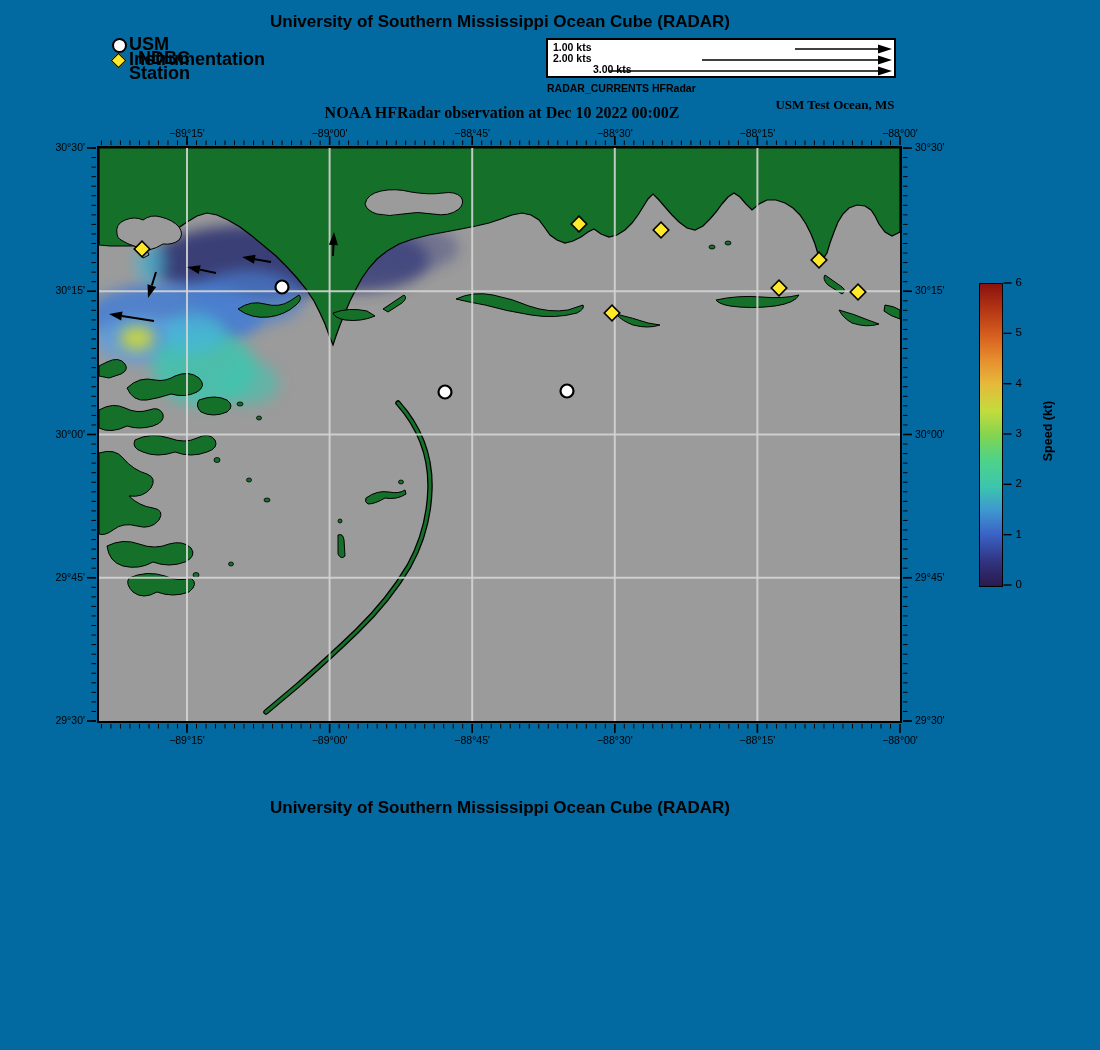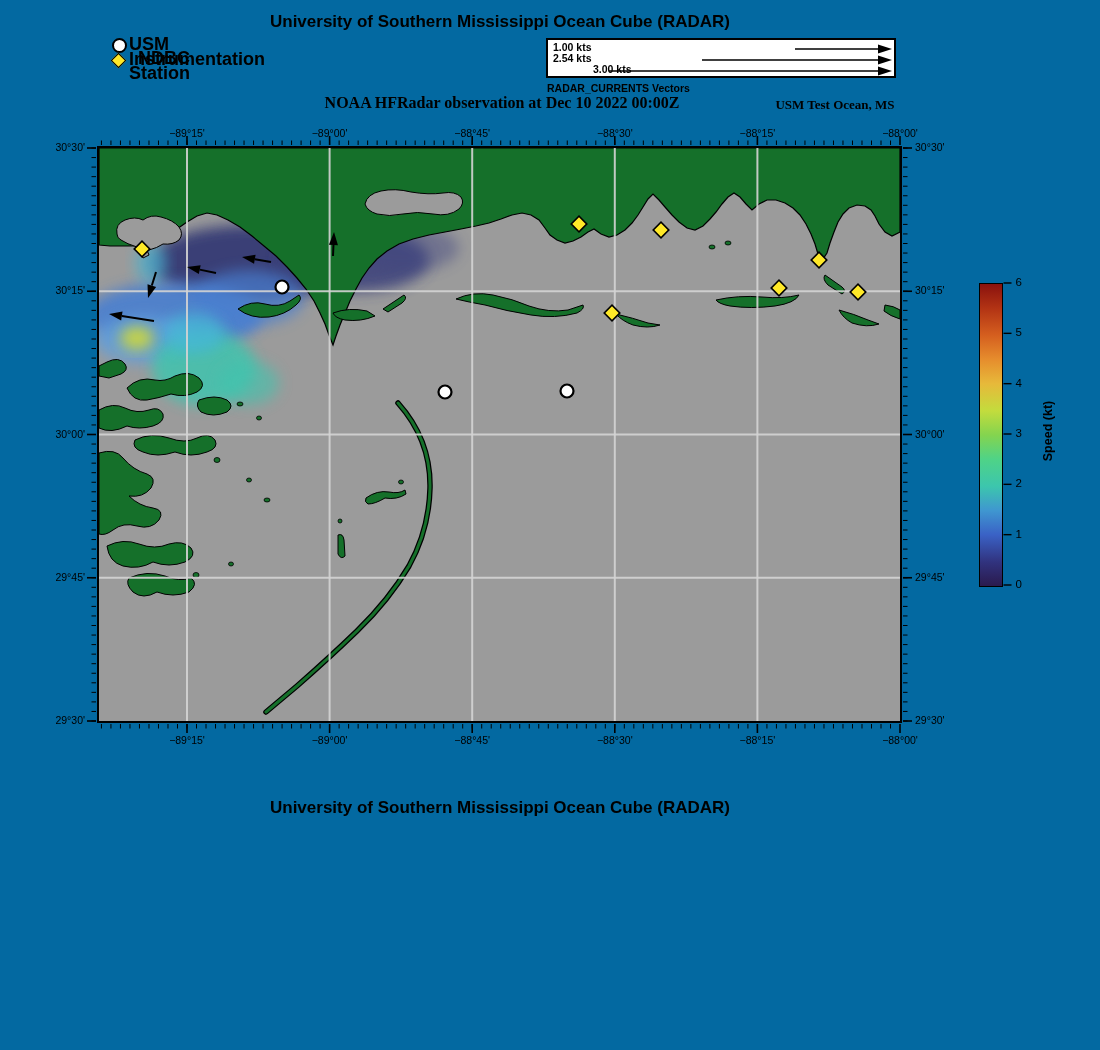--- a/index.html
+++ b/index.html
@@ -40,26 +40,26 @@
   <div class="abs" id="scale-box" style="left:546px;top:38px;width:346px;height:36px;text-align:center;">
     <svg id="scale-svg" width="346" height="36">
         <line x1="247" y1="9" x2="330" y2="9" stroke="#000" stroke-width="1.3"></line>
         <polygon points="330,4.5 330,13.5 344,9" fill="#000"></polygon>
         <line x1="154" y1="20" x2="330" y2="20" stroke="#000" stroke-width="1.3"></line>
         <polygon points="330,15.5 330,24.5 344,20" fill="#000"></polygon>
         <line x1="61" y1="31" x2="330" y2="31" stroke="#000" stroke-width="1.3"></line>
         <polygon points="330,26.5 330,35.5 344,31" fill="#000"></polygon>
       </svg>
   <div class="scale-label" style="top: 2px;">1.00 kts</div>
-      <div class="scale-label" style="top: 13px;">2.54 kts</div>
+      <div class="scale-label" style="top: 13px;">2.00 kts</div>
       <div class="scale-label" style="top: 24px; margin-left: 40px;">3.00 kts</div>
     </div>
-  <div class="abs" id="scale-caption" style="left:547px;top:82px;">RADAR_CURRENTS Vectors</div>
-
-  <div class="abs" id="subtitle" style="left:152px;top:94px;width:700px;">NOAA HFRadar observation at Dec 10 2022 00:00Z</div>
+  <div class="abs" id="scale-caption" style="left:547px;top:82px;">RADAR_CURRENTS HFRadar</div>
+
+  <div class="abs" id="subtitle" style="left:152px;top:104px;width:700px;">NOAA HFRadar observation at Dec 10 2022 00:00Z</div>
   <div class="abs" id="region-label" style="left:760px;top:97px;width:150px;">USM Test Ocean, MS</div>
 
   <div class="abs" id="map" style="left:97px;top:146px;width:801px;height:573px;">
     <svg id="map-svg" width="801" height="573" viewBox="0 0 801 573">
       <defs>
         <filter id="blobblur" x="-30%" y="-30%" width="160%" height="160%">
           <feGaussianBlur stdDeviation="7"></feGaussianBlur>
         </filter>
       </defs>
       <g id="g-blobs">

